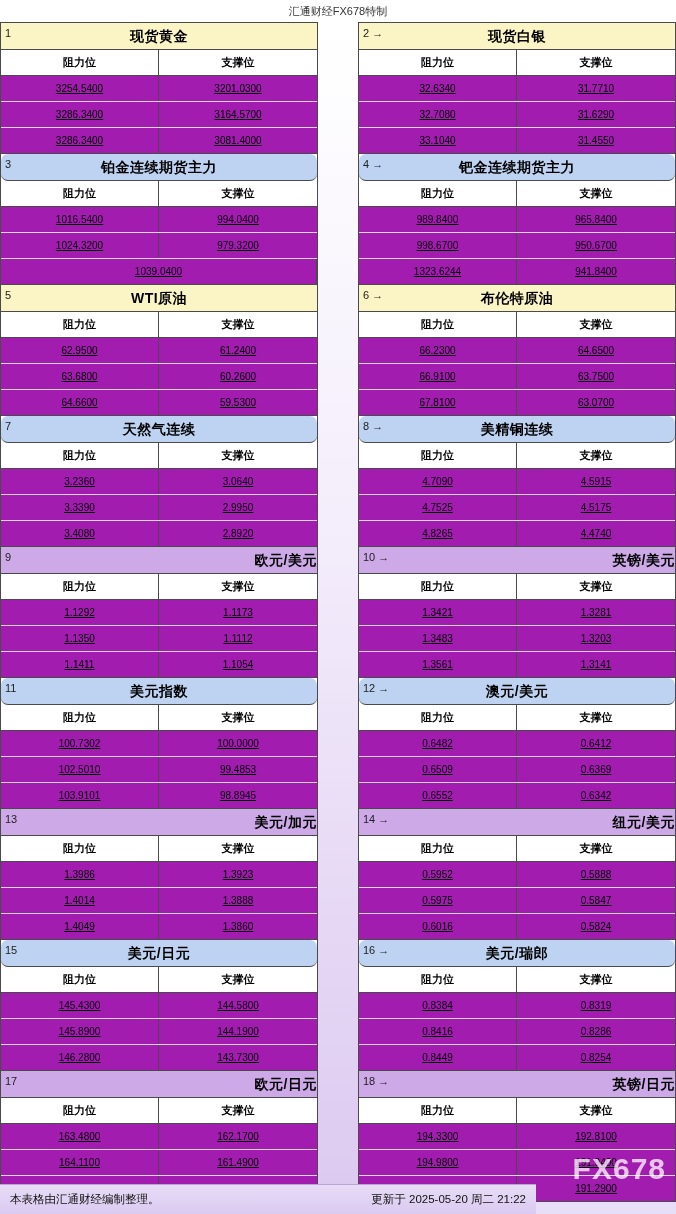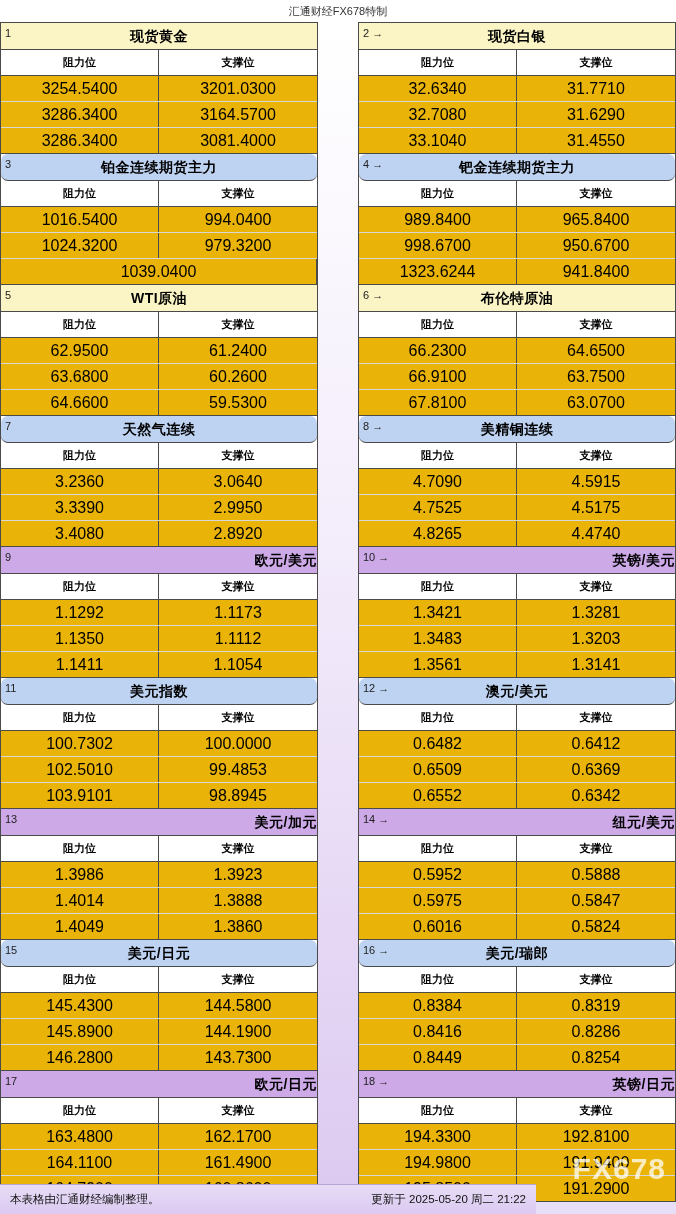--- a/index.html
+++ b/index.html
@@ -71,22 +71,23 @@
     height: 25px;
     line-height: 25px;
   }
   .hdr-row {
     background: #ffffff;
     border-bottom: 1px solid #4a4a4a;
     font-weight: bold;
     font-size: 11px;
   }
   .data-row {
-    background: #eab308;
-    font-size: 16px;
+    background: #a21caf;
+    font-size: 10px;
+    text-decoration: underline;
   }
   .data-row.mid {
     border-top: 1px solid #d8d8d8;
     border-bottom: 1px solid #d8d8d8;
   }
   .cell {
     flex: 1 1 50%;
     text-align: center;
     box-sizing: border-box;
   }

